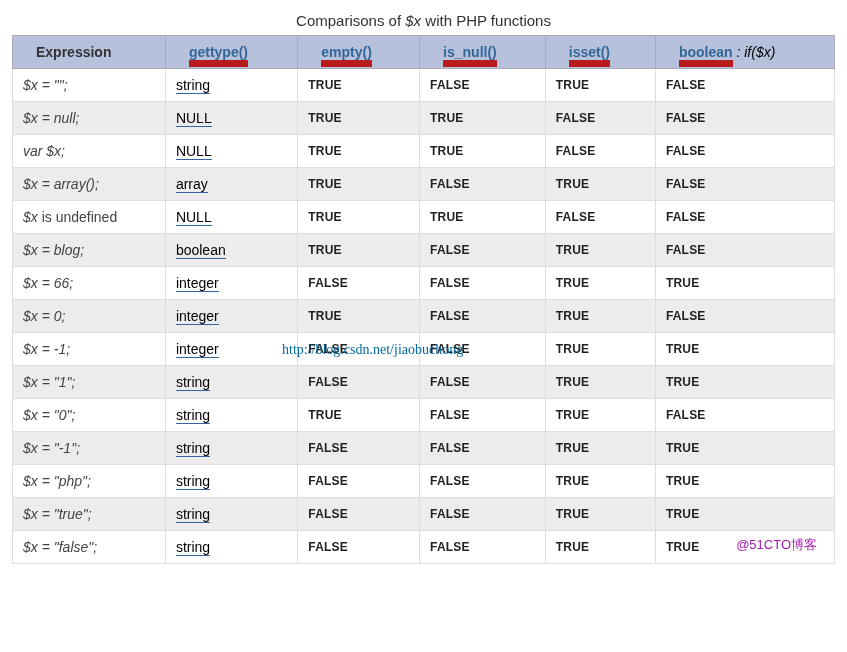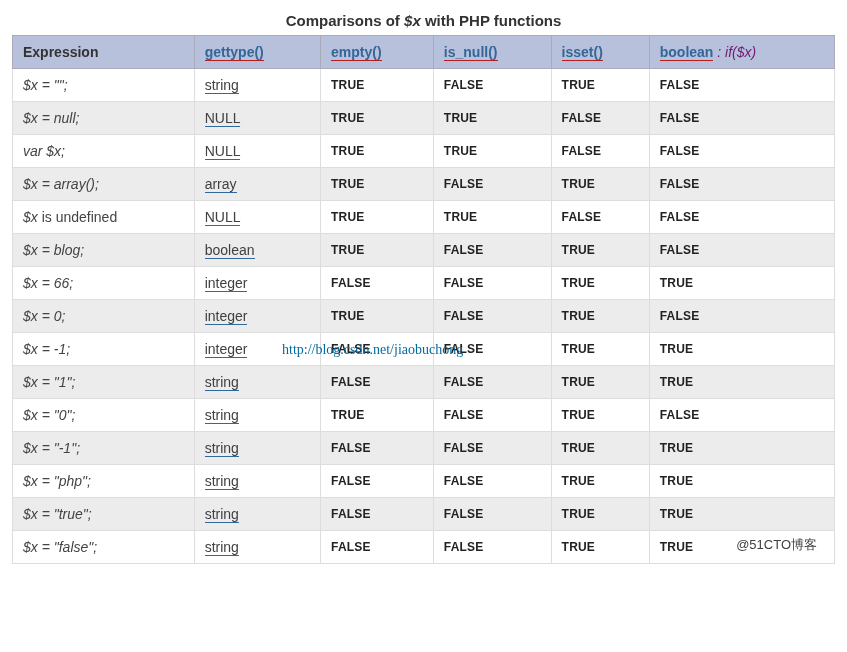--- a/index.html
+++ b/index.html
@@ -5,78 +5,78 @@
   * { box-sizing: border-box; }
   body {
     margin: 0;
     padding: 12px;
     font-family: "Helvetica Neue", Arial, sans-serif;
     background: #fff;
     width: 847px;
   }
   .title {
     text-align: center;
-    font-weight: 700;
+    font-weight: 400;
     font-size: 15px;
     color: #333;
     margin: 0 0 6px 0;
     font-style: normal;
   }
   .title .var { font-style: italic; }
   table {
     width: 100%;
     border-collapse: collapse;
     border: 1px solid #bbb;
     font-size: 14px;
   }
   thead tr { background: #b7c1dc; }
   th {
     text-align: left;
-    padding: 8px 10px;
+    padding: 8px 23px;
     font-weight: 700;
     color: #333;
     border: 1px solid #aab;
     font-size: 14px;
   }
   th a.hlink {
     color: #336699;
     text-decoration: none;
-    border-bottom: 1px solid #b91c1c;
+    border-bottom: 7px solid #b91c1c;
     font-weight: 700;
   }
-  th .suffix { font-style: italic; font-weight: 400; color: #701a75; }
+  th .suffix { font-style: italic; font-weight: 400; color: #000000; }
   tbody tr:nth-child(even) { background: #ececec; }
   tbody tr:nth-child(odd) { background: #ffffff; }
   td {
     padding: 8px 10px;
     border: 1px solid #ddd;
     color: #333;
   }
   td.expr { font-style: italic; color: #444; }
   td.expr .nv { font-style: normal; }
   td.type a {
-    color: #404040;
+    color: #000000;
     text-decoration: none;
     border-bottom: 1px solid #336699;
   }
   td.bool { font-weight: 700; font-size: 12px; color: #222; letter-spacing: 0.2px; }
   .watermark {
     position: absolute;
     left: 270px;
     top: 330px;
     color: #0369a1;
     font-size: 14px;
     font-family: Liberation Serif, serif;
     pointer-events: none;
   }
   .footer-mark {
     position: absolute;
     right: 18px;
     bottom: 10px;
-    color: #404040;
+    color: #a21caf;
     font-size: 13px;
     pointer-events: none;
   }
   .wrap { position: relative; }
 </style>
 </head>
 <body>
 <div class="wrap">
 
 <div class="title">

